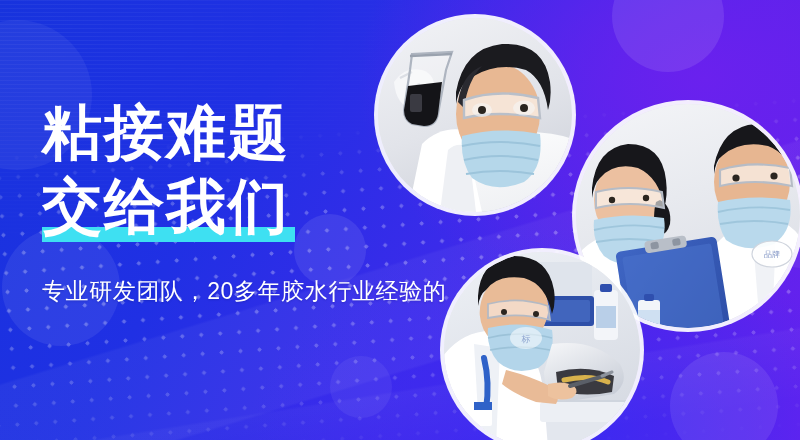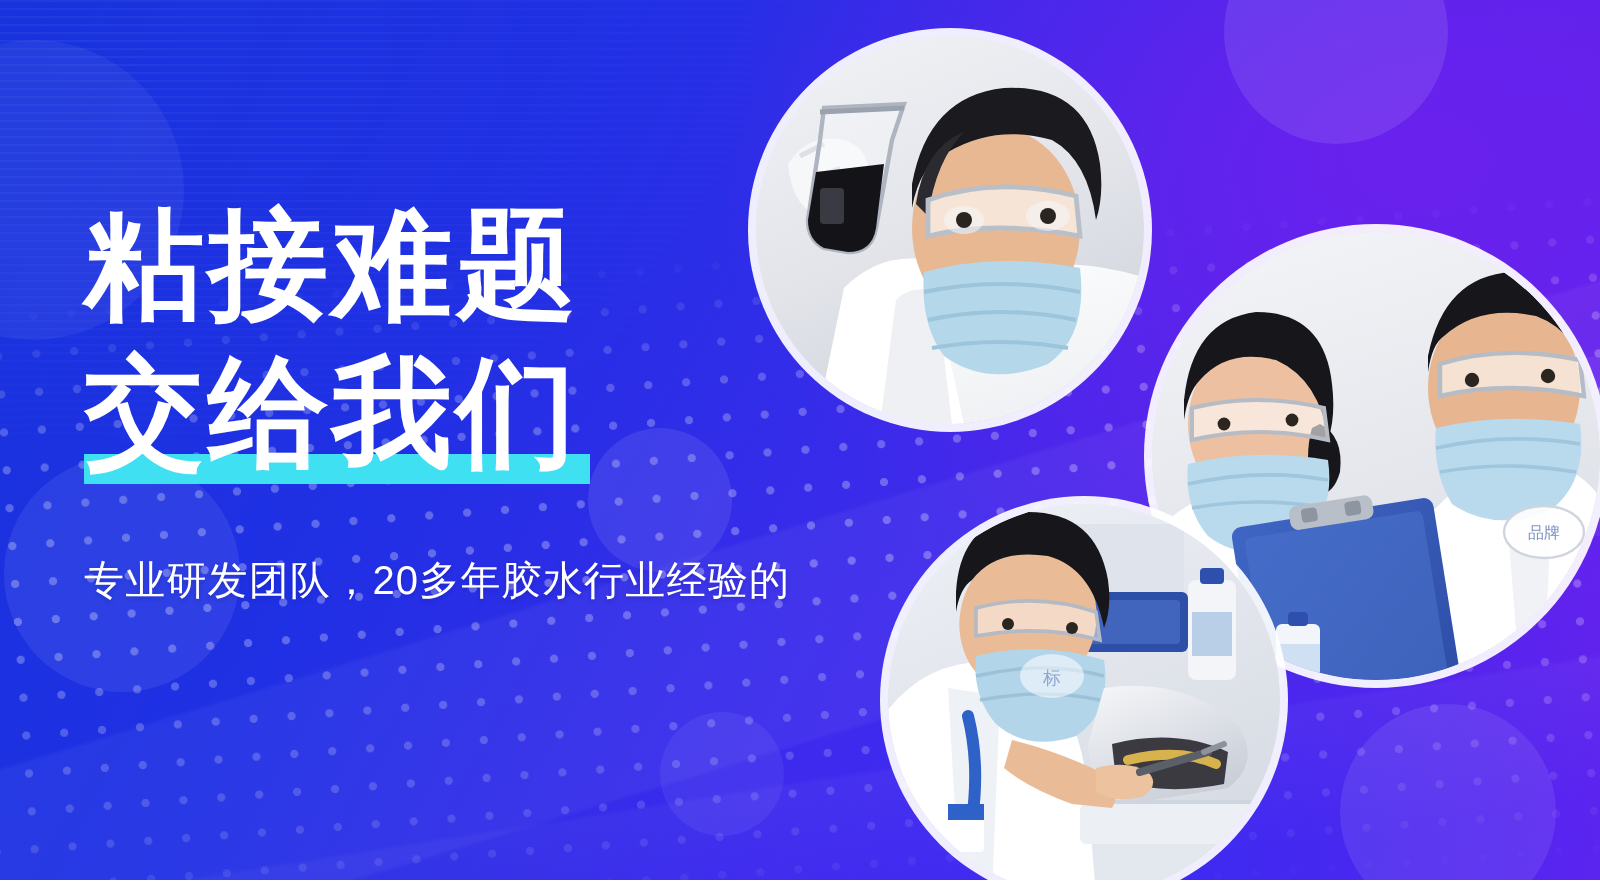--- a/index.html
+++ b/index.html
@@ -106,41 +106,41 @@
     background: #3ee0f2;
     z-index: 1;
   }
 
   .subtitle {
     position: absolute;
     left: 42px;
     top: 275px;
     z-index: 6;
     color: #ffffff;
-    font-size: 20px;
+    font-size: 23px;
     line-height: 33px;
     font-weight: 400;
     letter-spacing: 0.6px;
     white-space: nowrap;
   }
   .subtitle div { text-shadow: 0 1px 2px rgba(10,20,110,0.25); }
 
   
   .photo {
     position: absolute;
     border-radius: 50%;
     overflow: hidden;
     z-index: 5;
     background: #e9eaef;
     box-shadow: 0 0 0 4px rgba(255,255,255,0.92);
   }
   .photo svg { display: block; width: 100%; height: 100%; }
 
   .photo-lab-researcher { left: 378px; top: 18px;  width: 194px; height: 194px; z-index: 7; }
-  .photo-team-review    { left: 576px; top: 116px; width: 224px; height: 224px; z-index: 6; }
+  .photo-team-review    { left: 576px; top: 104px; width: 224px; height: 224px; z-index: 6; }
   .photo-bonding-work   { left: 444px; top: 252px; width: 196px; height: 196px; z-index: 8; }
 </style>
 </head>
 <body>
 
 <div id="banner">
 
   <div class="bg-base"></div>
   <div class="bg-wave"></div>
   <div class="bg-scanlines"></div>

